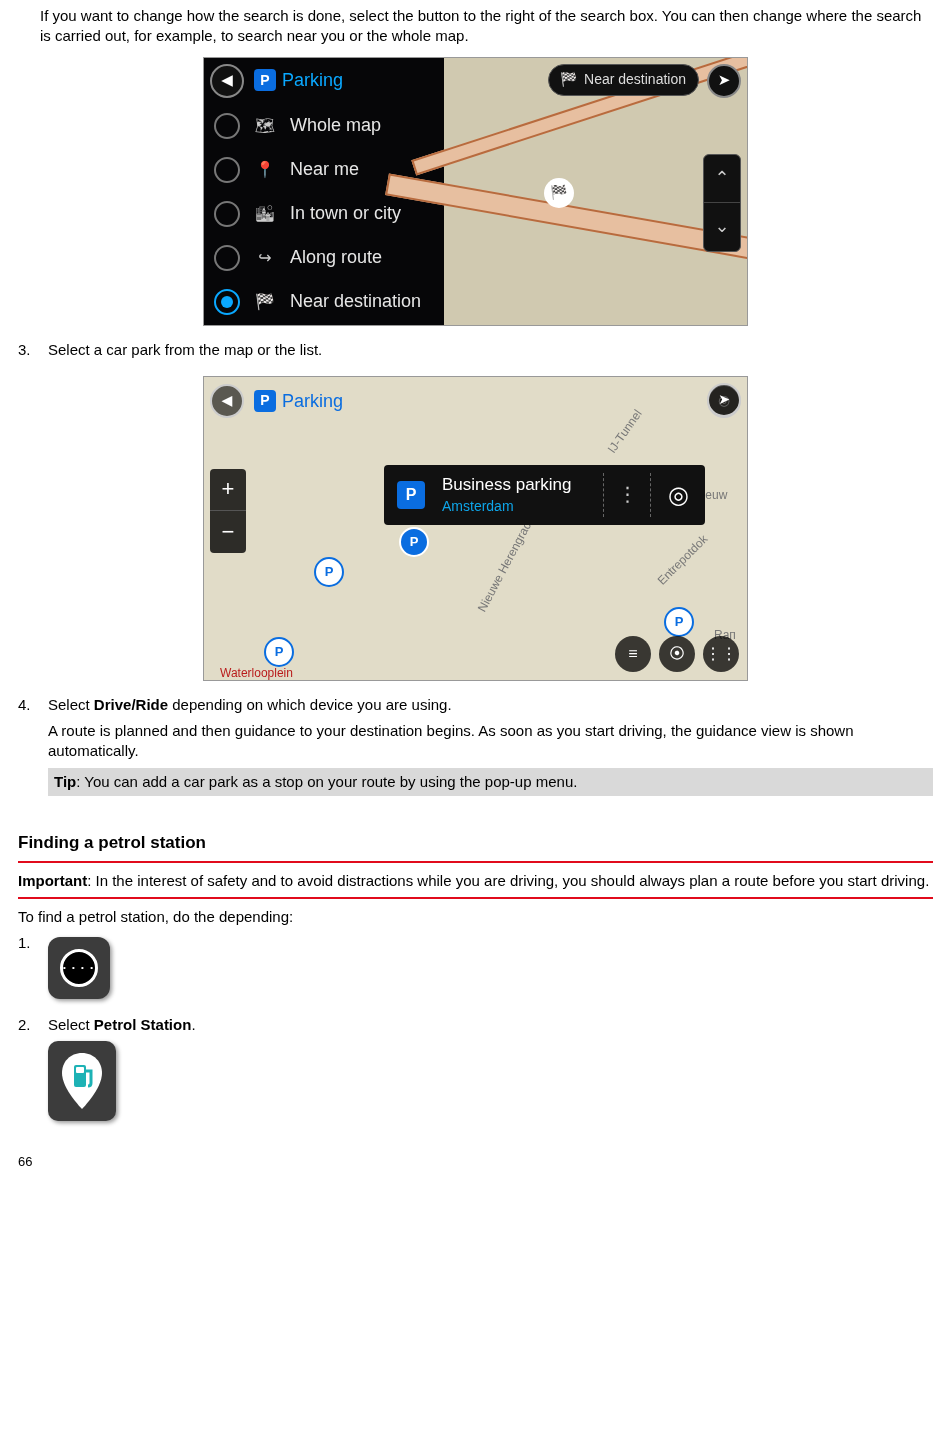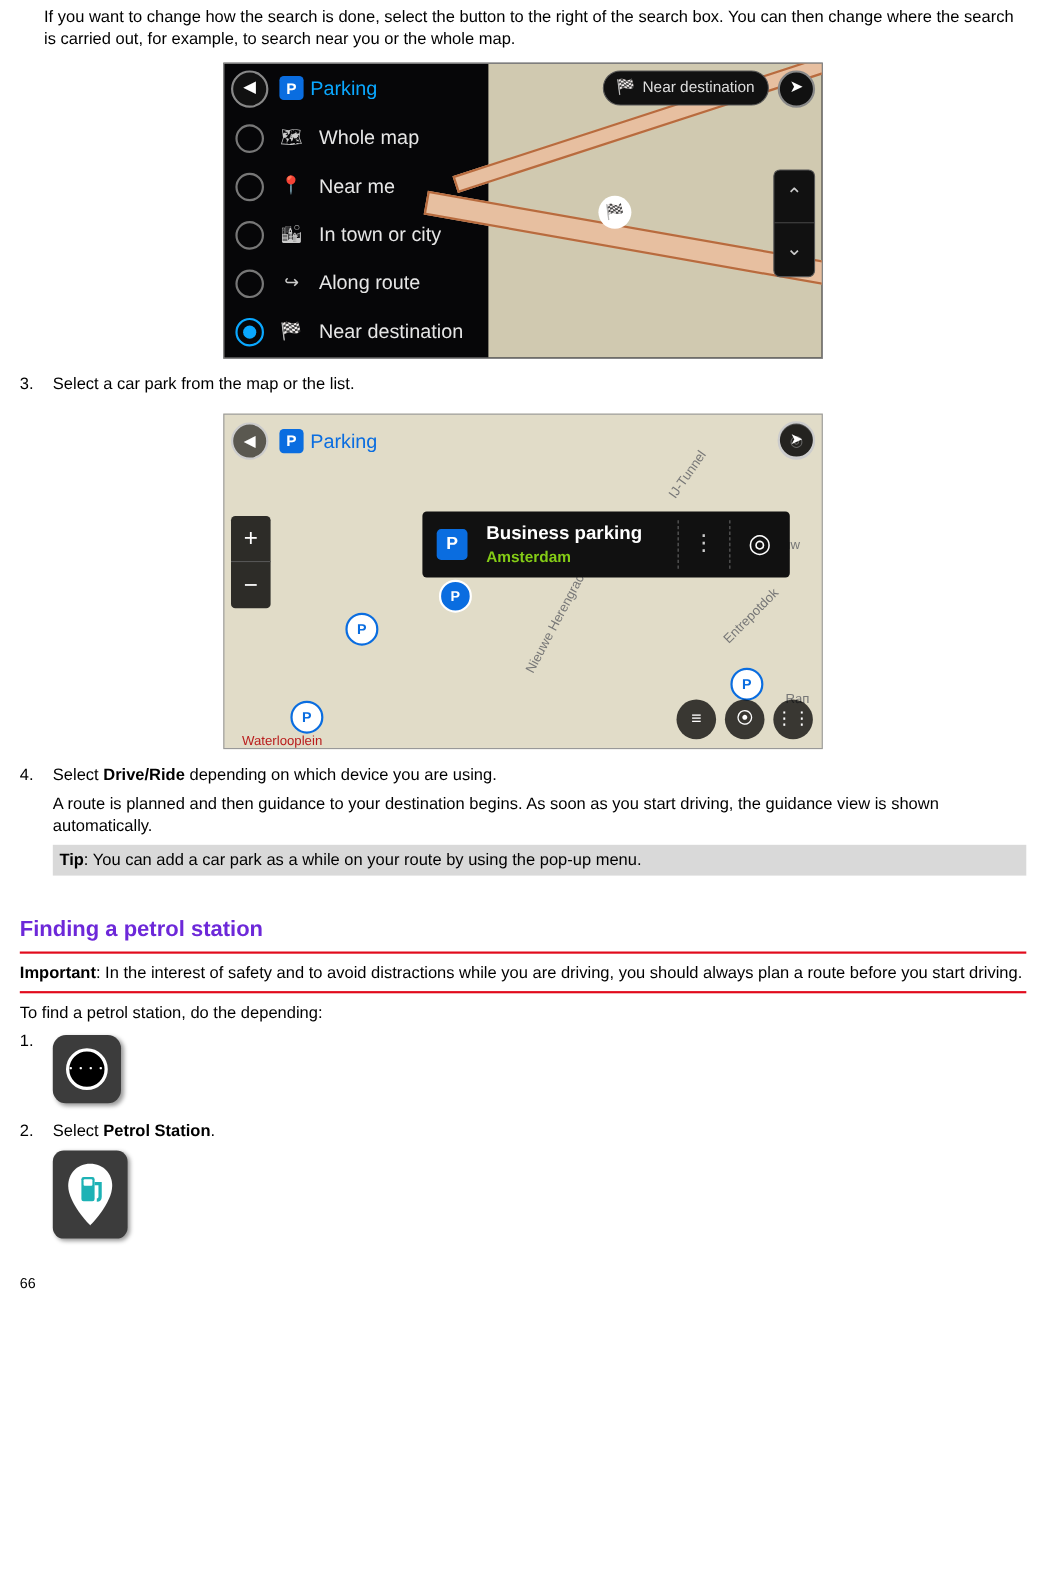--- a/index.html
+++ b/index.html
@@ -18,23 +18,23 @@
   .ol-num { width: 30px; flex-shrink: 0; }
   .ol-body { flex: 1; }
   .ol-body p { margin-bottom: 6px; }
   .bold { font-weight: bold; }
   .tip-box {
     background: #d9d9d9;
     padding: 4px 6px;
     margin: 6px 0 12px 0;
   }
   .section-title {
-    font-size: 20px;
+    font-size: 17px;
     font-weight: bold;
-    color: #6d28d9;
+    color: #000000;
     margin: 24px 0 6px 0;
   }
   .red-hr { border: none; border-top: 2px solid #e10b1c; margin: 2px 0 8px 0; }
   .page-num { font-size: 13px; margin-top: 22px; }
   
   .fig1 {
     width: 545px; height: 269px; margin: 10px auto 14px auto;
     background: #060608; color: #fff; position: relative; overflow: hidden;
     border: 1px solid #999;
   }
@@ -94,23 +94,23 @@
   .fig2 .compass2 { position:absolute; top:6px; right:6px; }
   .fig2 .zoom { position:absolute; left:6px; top:92px; width:36px; background:rgba(0,0,0,.8); border-radius:4px; color:#fff; }
   .fig2 .zoom div { height:42px; display:flex; align-items:center; justify-content:center; font-size:22px; }
   .fig2 .zoom div:first-child { border-bottom:1px solid #555; }
   .fig2 .popup {
     position:absolute; left:180px; top:88px; background:#111; color:#fff; border-radius:4px;
     display:flex; align-items:center; height:60px; overflow:hidden;
   }
   .fig2 .popup .pp-icon { width:54px; display:flex; align-items:center; justify-content:center; }
   .fig2 .popup .pp-icon .p-icon { width:28px; height:28px; font-size:16px; }
-  .fig2 .popup .pp-text { padding:0 32px 0 4px;font-weight:bold; }
+  .fig2 .popup .pp-text { padding:0 32px 0 4px; }
   .fig2 .popup .pp-title { font-size:17px; color:#fff; }
-  .fig2 .popup .pp-sub { font-size:14px; color:#84cc16; }
+  .fig2 .popup .pp-sub { font-size:14px; color:#0ea5e9; }
   .fig2 .popup .pp-sep { width:1px; align-self:stretch; margin:8px 0; background:transparent; border-left:1px dashed #666; }
   .fig2 .popup .pp-go { width:54px; display:flex; align-items:center; justify-content:center; font-size:24px; }
   .fig2 .street { position:absolute; color:#777; font-size:12px; transform-origin:left top; }
   .pin {
     width:30px; height:30px; border-radius:50%; background:#fff; border:2px solid #0a6de0;
     display:flex; align-items:center; justify-content:center; position:absolute; color:#0a6de0; font-weight:bold; font-size:13px;
   }
   .fig2 .bot-btns { position:absolute; right:8px; bottom:8px; display:flex; gap:8px; }
   .fig2 .bot-btns .cb { width:36px; height:36px; border-radius:50%; background:rgba(0,0,0,.75); color:#fff; display:flex; align-items:center; justify-content:center; font-size:16px; }
   
@@ -271,21 +271,21 @@
 
 <div class="ol-item">
   <div class="ol-num">4.</div>
   <div class="ol-body">
     <p>
       <span>Select </span><span class="bold">Drive/Ride</span><span> depending on which device you are using.</span>
     </p>
     <p>A route is planned and then guidance to your destination begins. As soon as you start driving, the guidance view is shown automatically.</p>
 
     <div class="tip-box">
-      <span class="bold">Tip</span><span>: You can add a car park as a while on your route by using the pop-up menu.</span>
+      <span class="bold">Tip</span><span>: You can add a car park as a stop on your route by using the pop-up menu.</span>
     </div>
   </div>
 </div>
 
 <h2 class="section-title">Finding a petrol station</h2>
 <hr class="red-hr">
 
 <p class="para">
   <span class="bold">Important</span><span>: In the interest of safety and to avoid distractions while you are driving, you should always plan a route before you start driving.</span>
 </p>

